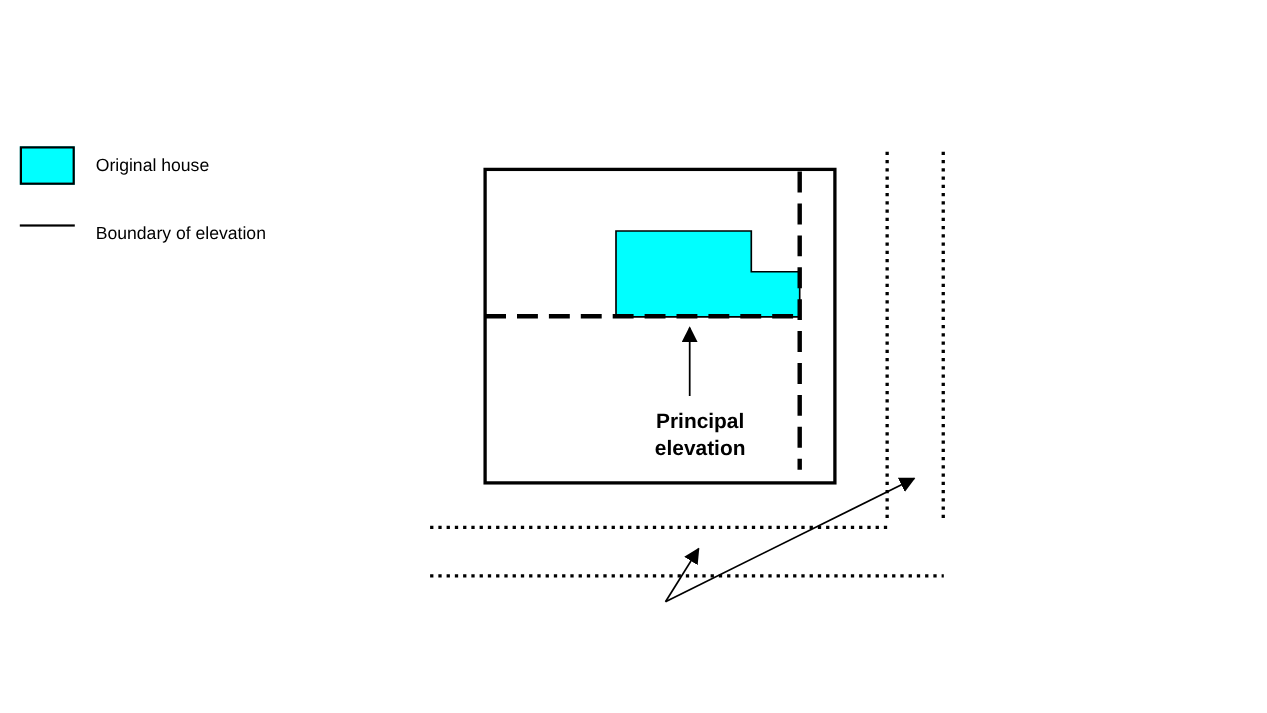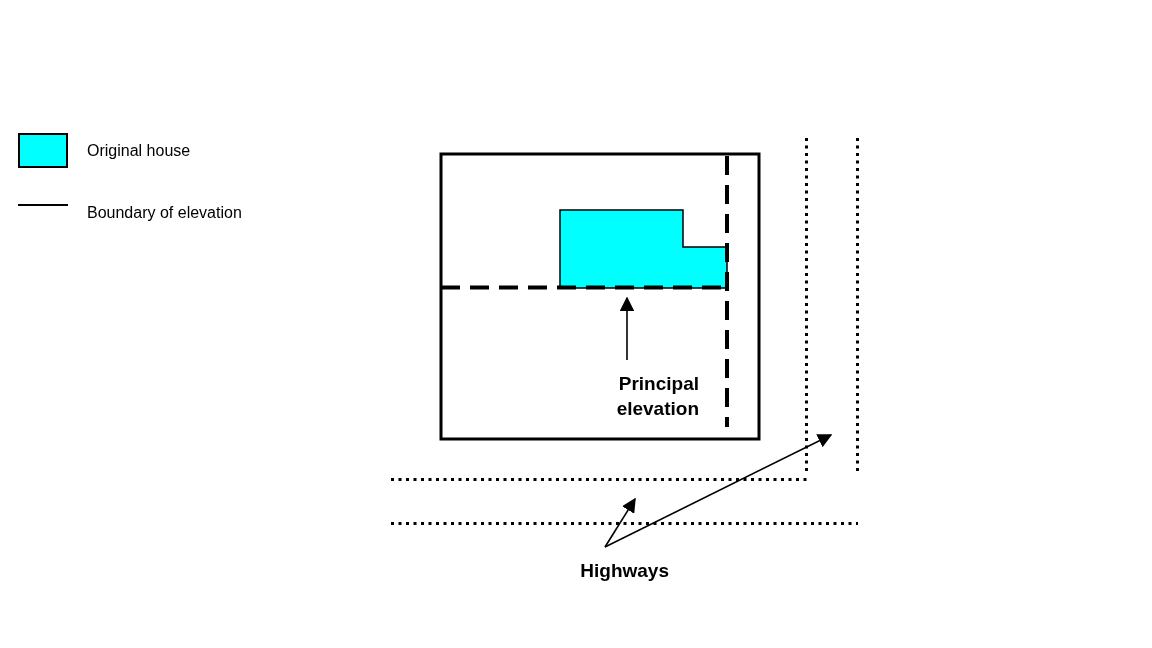--- a/index.html
+++ b/index.html
@@ -42,21 +42,21 @@
   #diagram-svg {
     left: 0; top: 0;
     width: 1152px; height: 648px;
   }
 
   
   .annotation {
     font-size: 19px;
     font-weight: bold;
     color: #000000;
-    text-align: right;
+    text-align: center;
     white-space: pre-line;
     line-height: 25px;
   }
   .principal-label { left: 574px; top: 371px; width: 125px; }
   .highways-label  { left: 539px; top: 558px; width: 130px; }
 </style>
 </head>
 <body>
 
 <div id="canvas">
@@ -89,15 +89,14 @@
 
     <line x1="627" y1="360" x2="627" y2="298" stroke="#000000" stroke-width="1.6" marker-end="url(#arrowhead)"></line>
 
     <line x1="605" y1="547" x2="635" y2="499" stroke="#000000" stroke-width="1.6" marker-end="url(#arrowhead)"></line>
     <line x1="605" y1="547" x2="831" y2="435" stroke="#000000" stroke-width="1.6" marker-end="url(#arrowhead)"></line>
   </svg>
 
   <div class="abs annotation principal-label">Principal
 elevation</div>
 
-  <div class="abs annotation highways-label">Highways</div>
 
 </div>
 
 </body></html>

